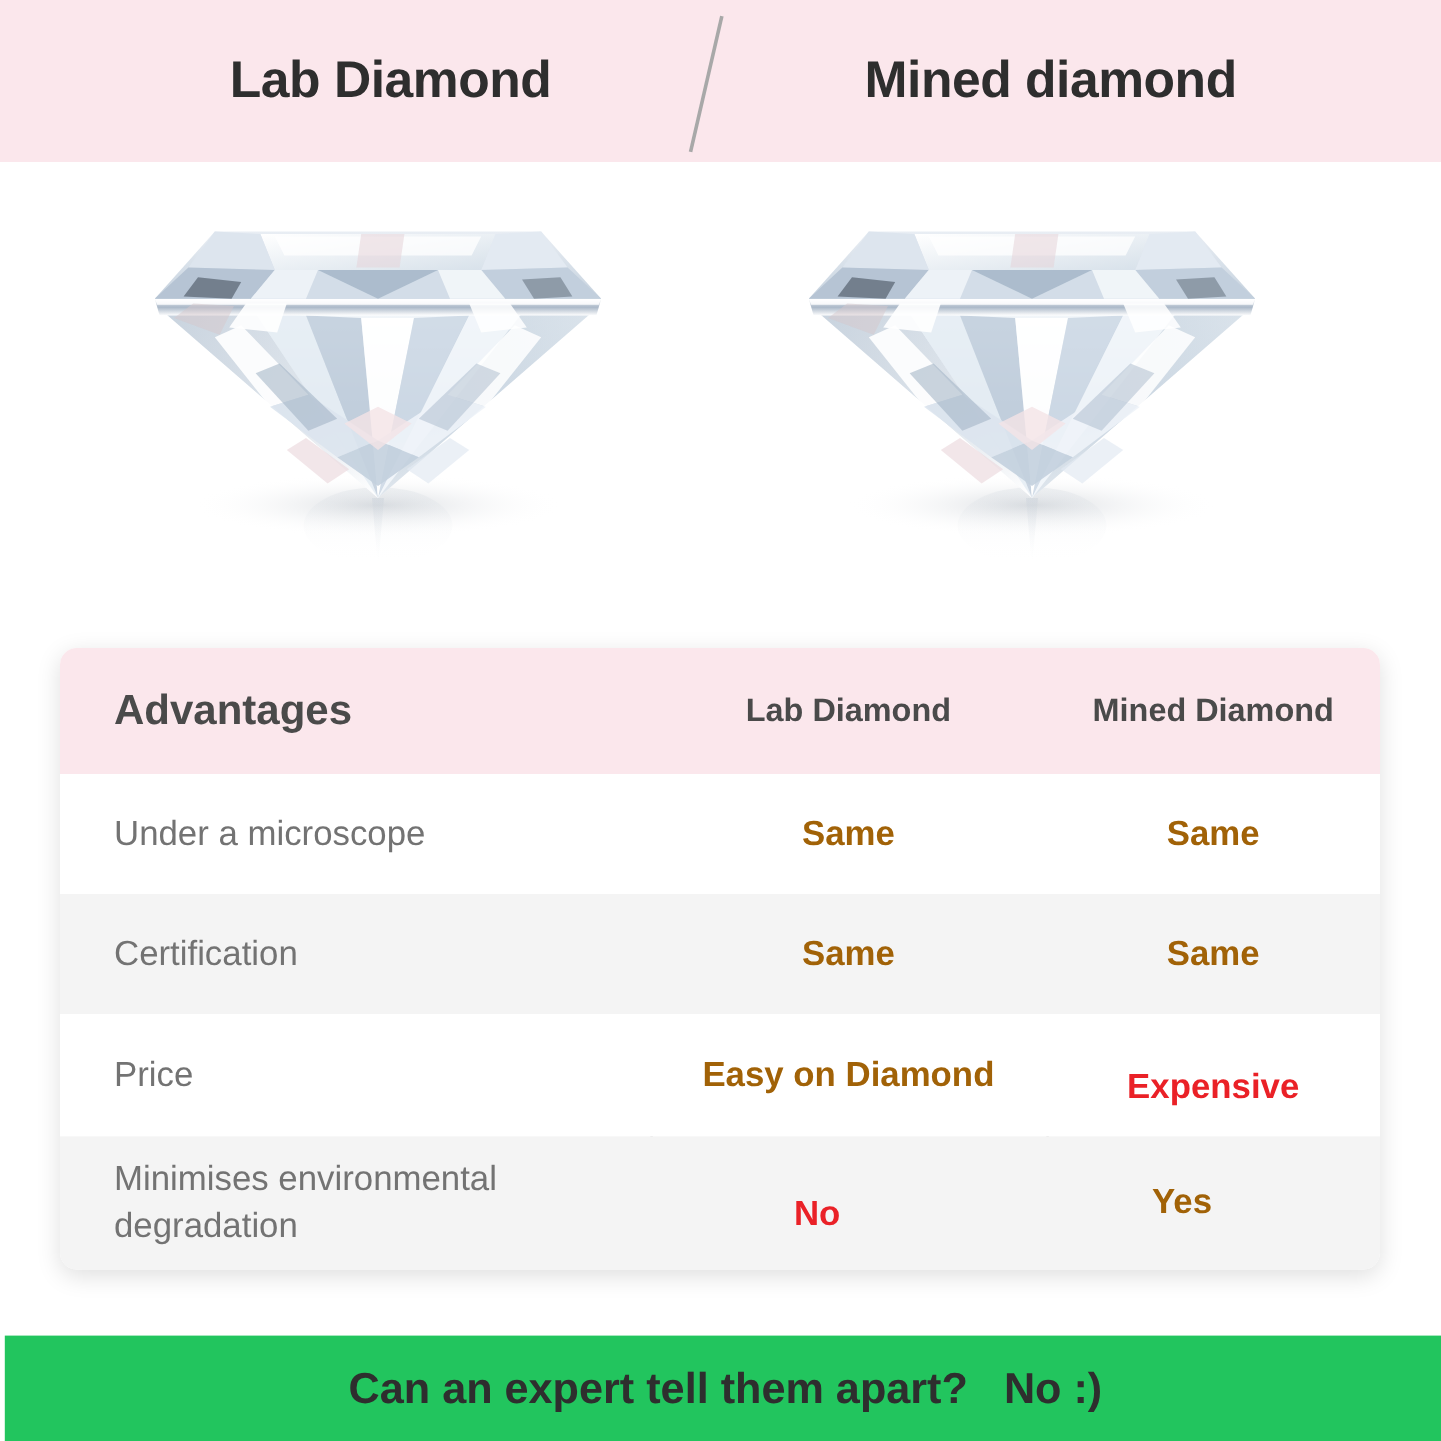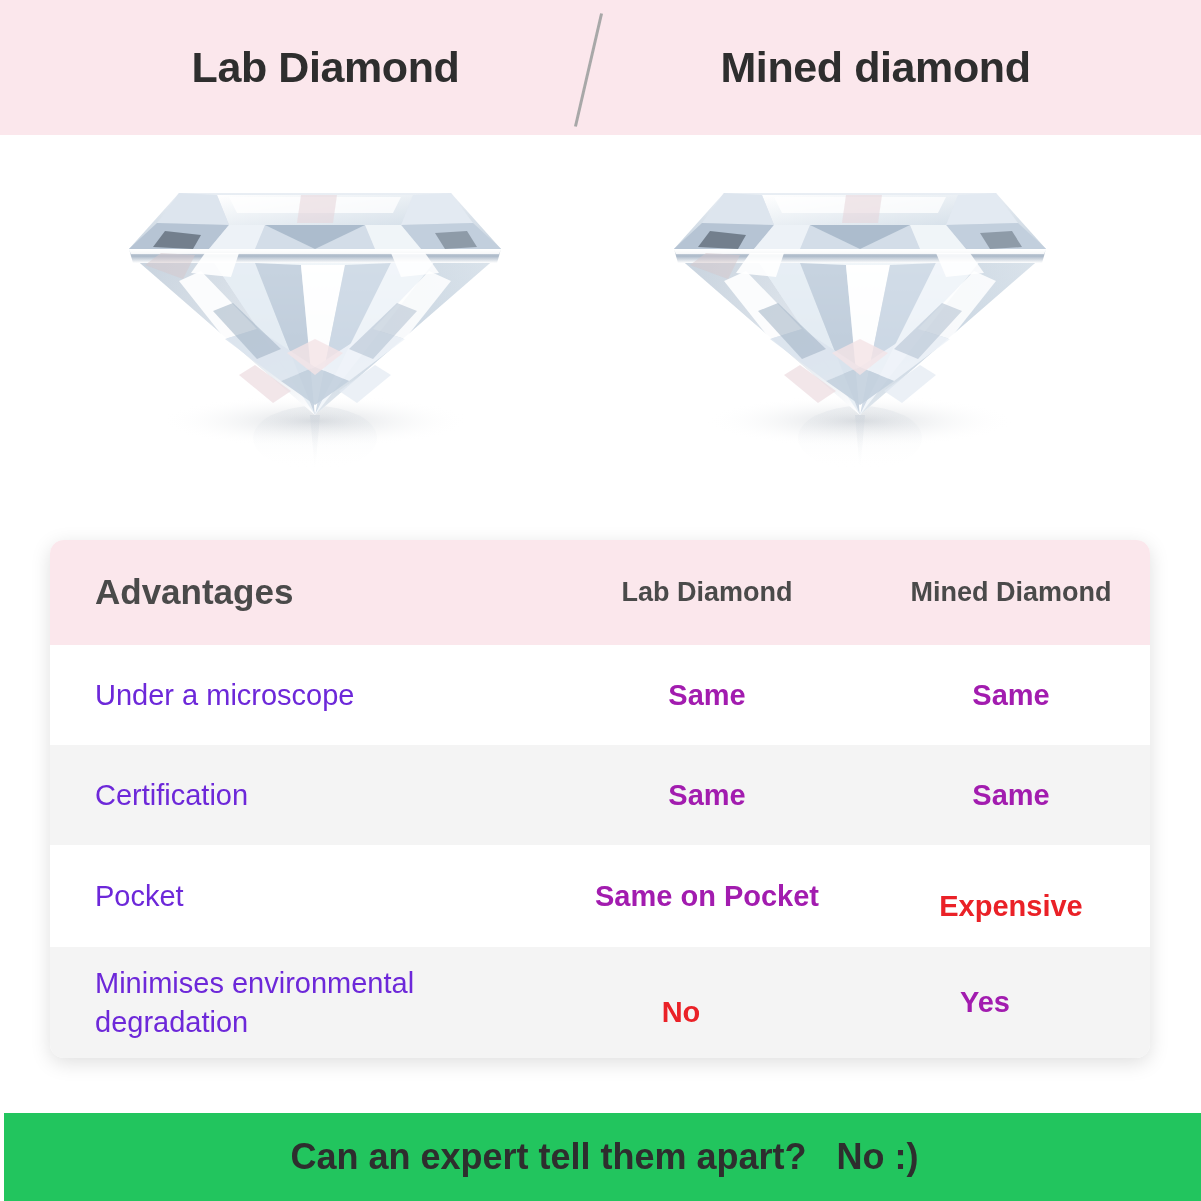--- a/index.html
+++ b/index.html
@@ -82,34 +82,34 @@
   .row.header{
     height:105px; background:#fbe7ec;
   }
   .row.r1{ height:100px; background:#ffffff; }
   .row.r2{ height:100px; background:#f4f4f4;justify-content:flex-end; }
   .row.r3{ height:102px; background:#ffffff; }
   .row.r4{ height:111px; background:#f4f4f4; }
 
   .cell-label{
     width:492px; padding-left:45px; padding-right:12px;
-    font-size:29px; color:#6d28d9; line-height:1.32;
+    font-size:29px; color:#737373; line-height:1.32;
   }
   .cell-label.title{
     font-size:35px; font-weight:bold; color:#4a4a4a;
   }
   .cell-val{
     width:330px; text-align:center;
     font-size:29px; font-weight:bold;
   }
   .cell-val.small-head{
     font-size:27px; font-weight:bold; color:#4a4a4a;
   }
   .cell-val.c2{ width:278px; }
-  .val-green{ color:#a21caf; }
+  .val-green{ color:#a16207; }
   .val-red{ color:#ea2127;margin-top:20px; }
 
   
   .vdiv{
     position:absolute; top:32px; width:2px;
     height:471px; background:#cfcfcf;
   }
   .vdiv.d1{ left:492px; }
   .vdiv.d2{ left:822px; }
 
@@ -305,22 +305,22 @@
       <div class="cell-val c2 val-green">Same</div>
     </div>
 
     <div class="row r2">
       <div class="cell-label">Certification</div>
       <div class="cell-val val-green">Same</div>
       <div class="cell-val c2 val-green">Same</div>
     </div>
 
     <div class="row r3">
-      <div class="cell-label">Pocket</div>
-      <div class="cell-val val-green">Same on Pocket</div>
+      <div class="cell-label">Price</div>
+      <div class="cell-val val-green">Easy on Diamond</div>
       <div class="cell-val c2 val-red">Expensive</div>
     </div>
 
     <div class="row r4">
       <div class="cell-label">Minimises environmental degradation</div>
       <div class="cell-val c2 val-red">No</div>
       <div class="cell-val val-green">Yes</div>
     </div>
 
   </div>

